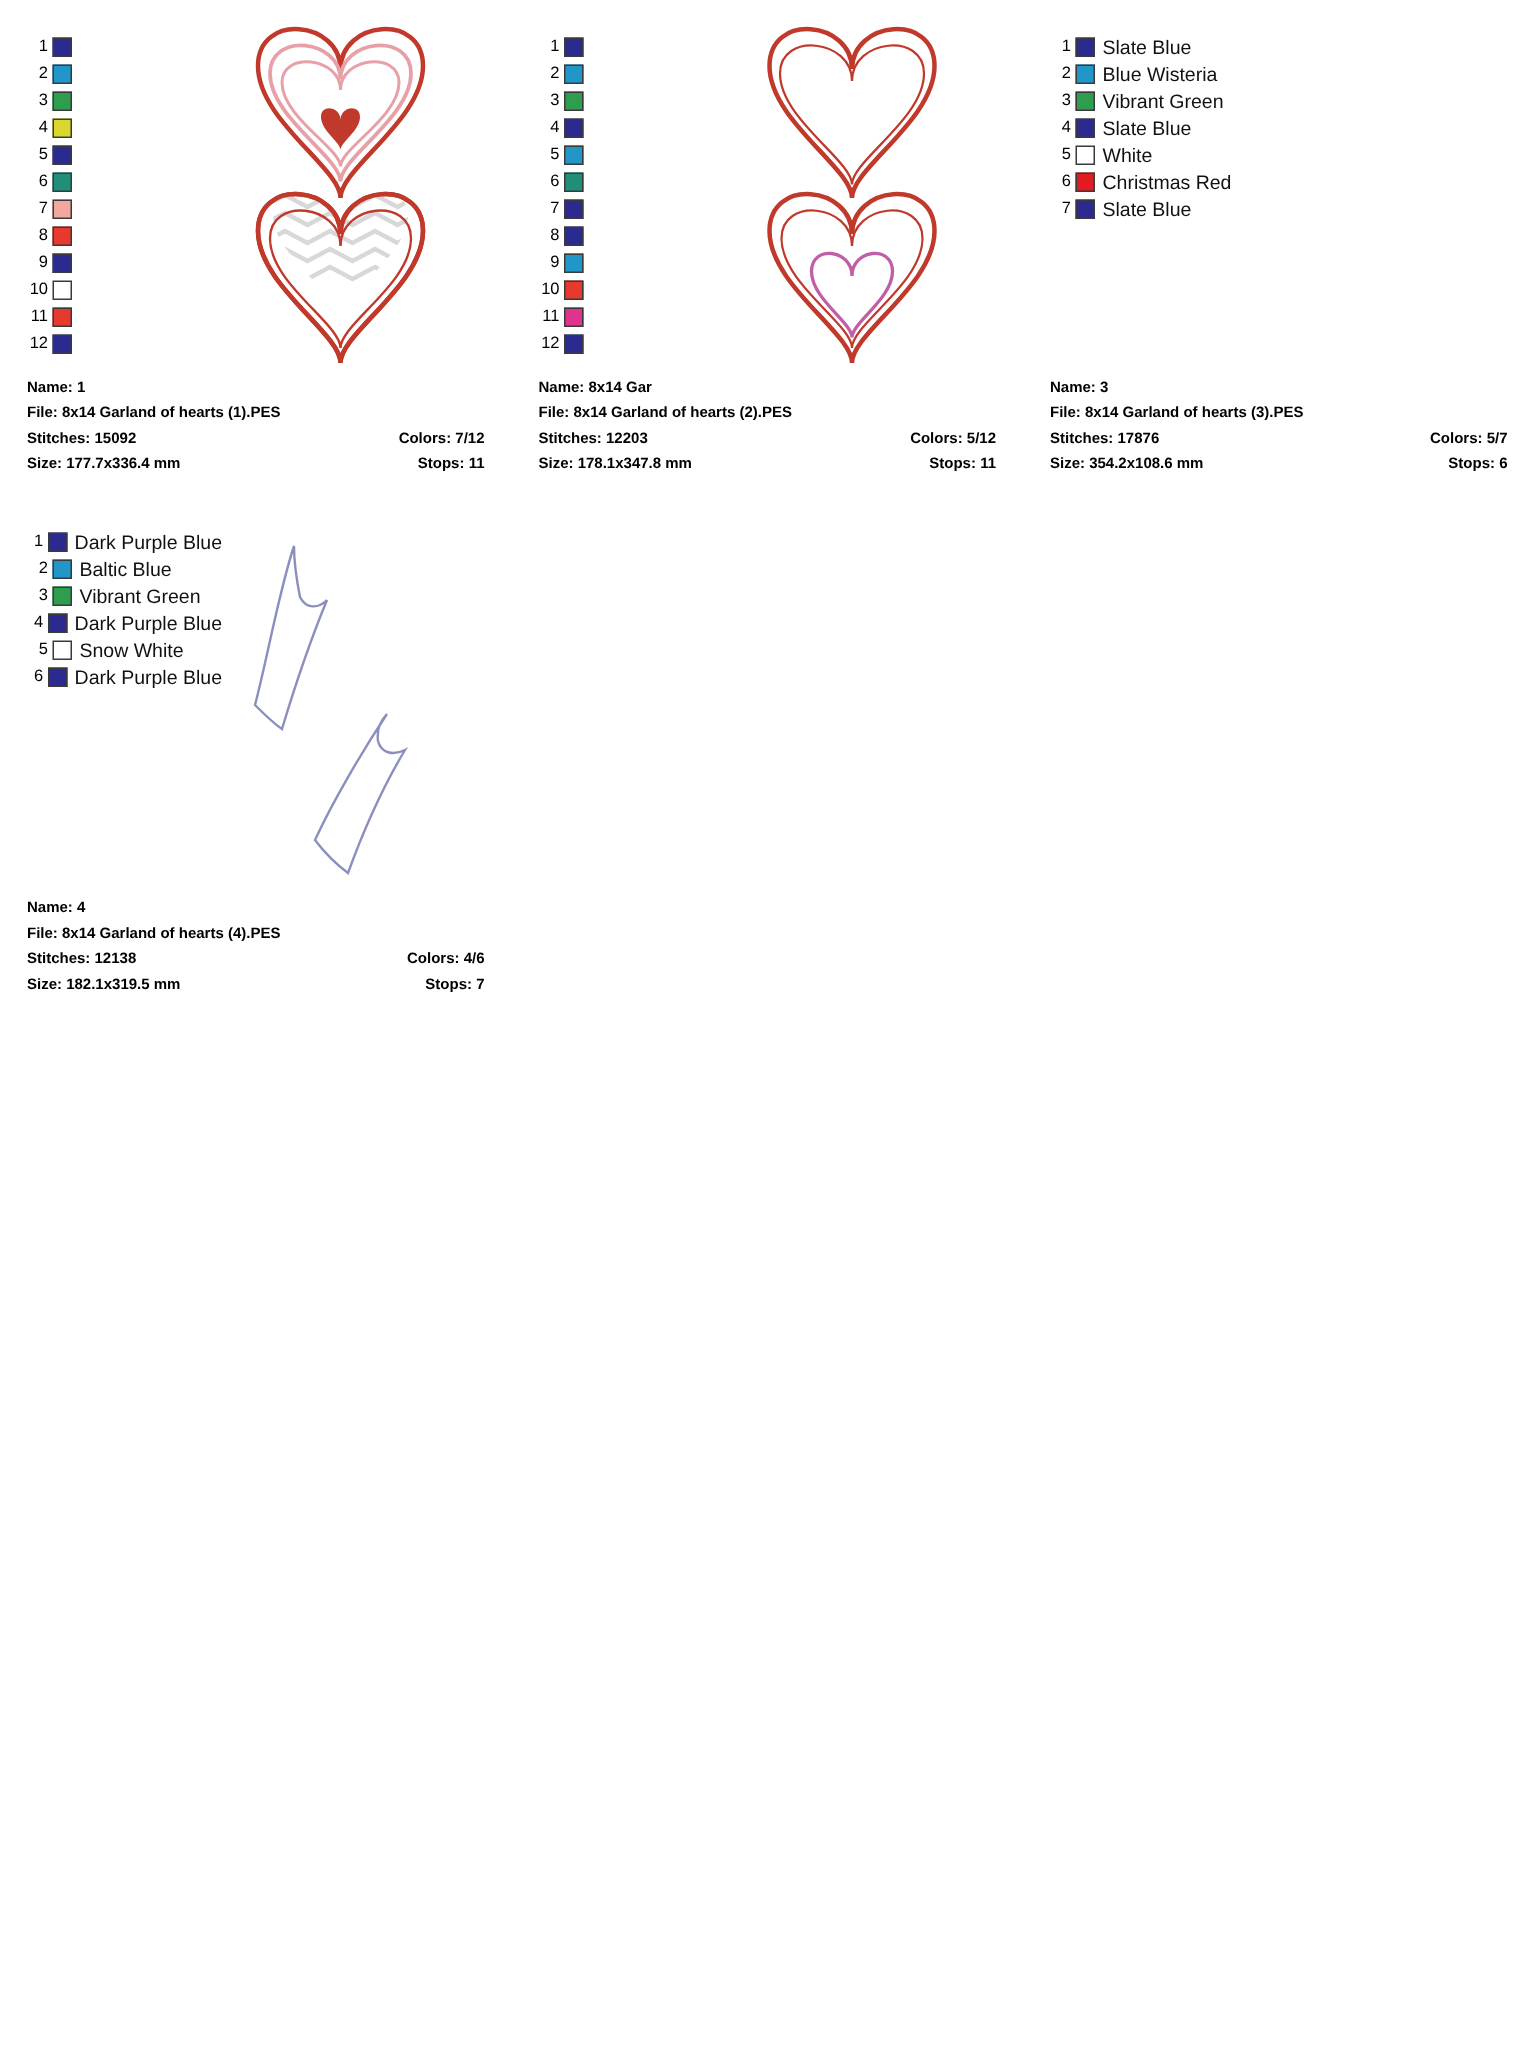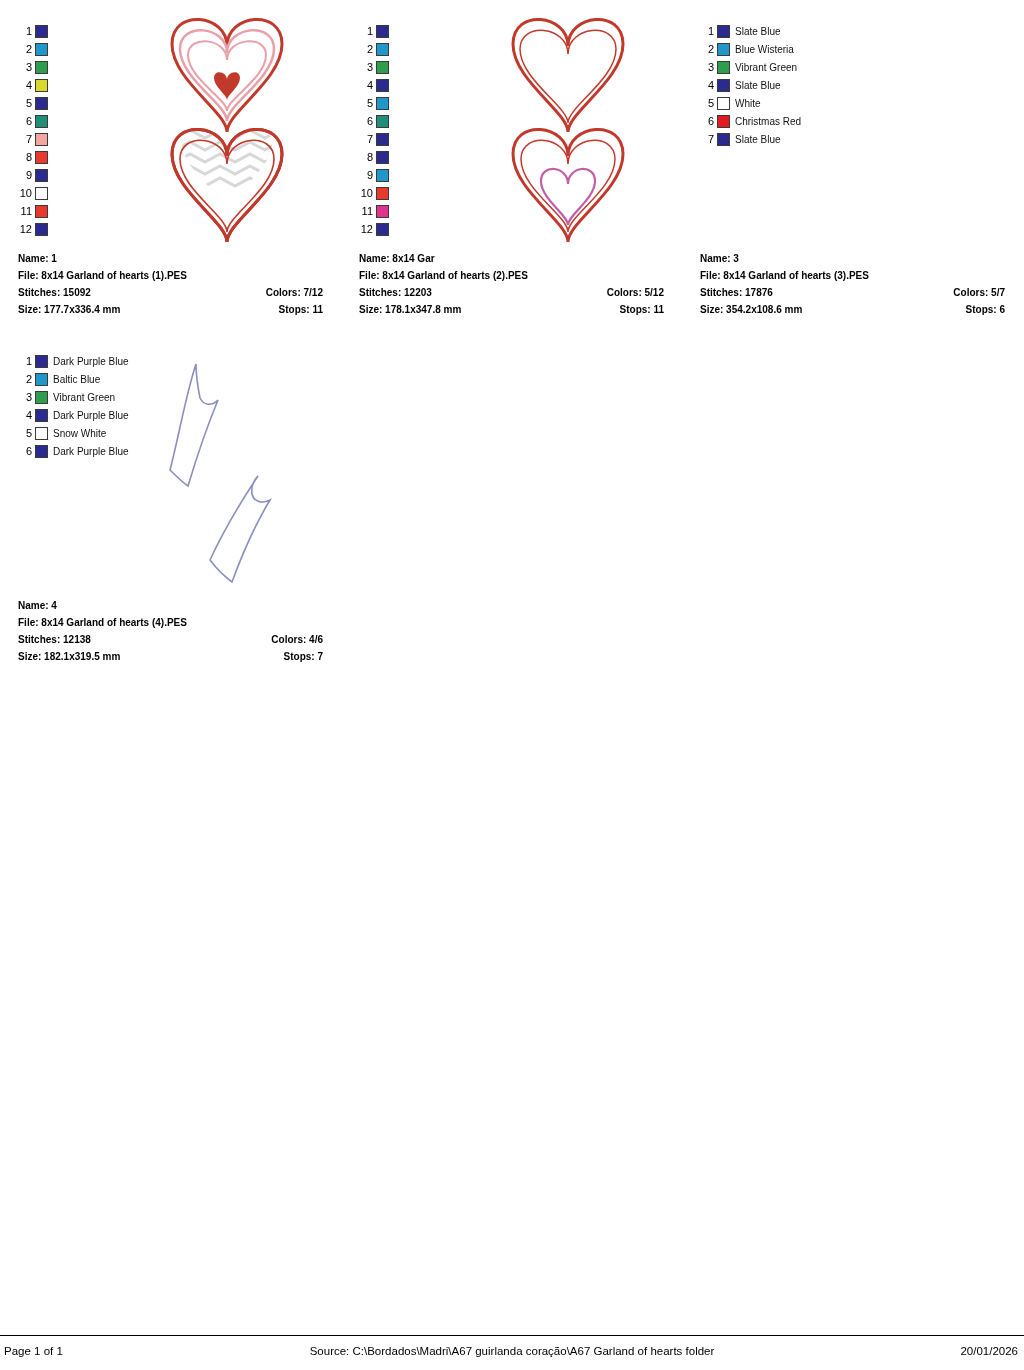--- a/index.html
+++ b/index.html
@@ -62,21 +62,21 @@
     font-family: "Liberation Sans", sans-serif;
   }
   .swatch {
     width: 13px;
     height: 13px;
     border: 1px solid #3a3a3a;
     box-sizing: border-box;
     flex: 0 0 auto;
   }
   .color-name {
-    font-size: 10px;
+    font-size: 13px;
     line-height: 9px;
     margin-left: 5px;
     color: #111;
     white-space: nowrap;
     font-family: "Liberation Sans", sans-serif;
   }
   .artwork {
     position: absolute;
     left: 120px;
     top: 8px;
@@ -465,21 +465,14 @@
           </div>
         </div>
       </div>
 
       <div class="design-cell"></div>
       <div class="design-cell"></div>
     </div>
 
   </div>
 
-  <div class="footer">
-    <div class="footer-inner">
-      <span class="footer-left">Page 1 of 1</span>
-      <span class="footer-center">Source: C:\Bordados\Madri\A67 guirlanda coração\A67 Garland of hearts folder</span>
-      <span class="footer-right">20/01/2026</span>
-    </div>
-  </div>
 
 </div>
 
 </body></html>

